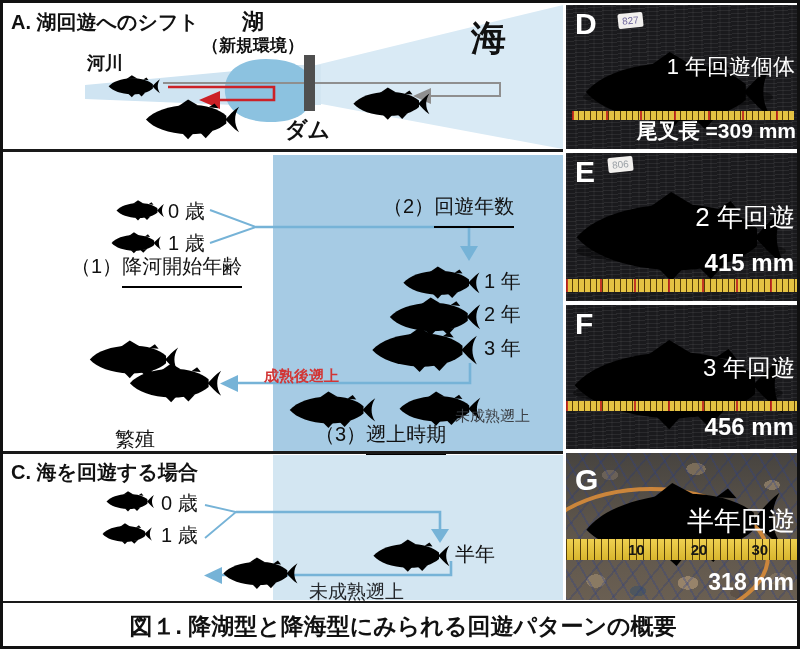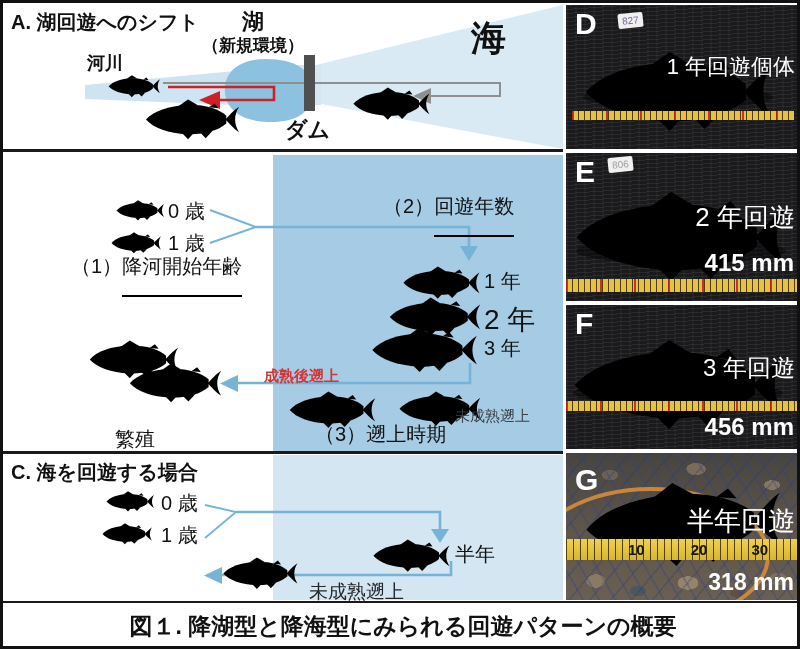--- a/index.html
+++ b/index.html
@@ -4,21 +4,21 @@
 <style>
   html,body{margin:0;padding:0;background:#fff;}
   #fig{
     position:relative; width:800px; height:649px;
     box-sizing:border-box; border:3px solid #111; background:#fff;
     font-family:"Liberation Sans","DejaVu Sans",sans-serif; color:#111;
     overflow:hidden;
   }
   .abs{position:absolute;}
   .b{font-weight:700;}
-  .ul{border-bottom:2.5px solid #000; padding-bottom:18px;}
+  .ul{border-bottom:2.5px solid #000; padding-bottom:9px;}
   .divider{position:absolute; background:#1a1a1a;}
   
   .blockB{position:absolute; left:270px; top:152px; width:290px; height:296px; background:#a6cbe4;}
   .blockC{position:absolute; left:270px; top:452px; width:290px; height:145px; background:#d3e6f2;}
   svg.lay{position:absolute; left:0; overflow:visible;}
   .parr-dark{--cb:#6a7076; --cf:#b4a45c; --cm:rgba(25,30,36,.45);}
   .parr-light{--cb:#c3c6c9; --cf:#cfc394; --cm:rgba(120,125,130,.35);}
   .lake-gray{--cb:#8f969c; --cf:#202328; --csp:rgba(10,10,12,.45);}
   .sea-dark{--cb:#565e66; --cf:#14161a; --csp:rgba(0,0,0,.5);}
   .pinkfish{--cb:#df958b; --cf:#1b1b1b; --cs:#201a18;}
@@ -165,21 +165,21 @@
     </svg>
     <div class="abs" style="left:165px;top:47px;font-size:20px;">0 歳</div>
     <div class="abs" style="left:165px;top:79px;font-size:20px;">1 歳</div>
     <div class="abs" style="left:68px;top:102px;font-size:20px;">
       <span>（1）</span><span class="ul">降河開始年齢</span>
     </div>
     <div class="abs" style="left:380px;top:42px;font-size:20px;">
       <span>（2）</span><span class="ul">回遊年数</span>
     </div>
     <div class="abs" style="left:481px;top:117px;font-size:20px;">1 年</div>
-    <div class="abs" style="left:481px;top:150px;font-size:28px;">2 年</div>
+    <div class="abs" style="left:481px;top:150px;font-size:20px;">2 年</div>
     <div class="abs" style="left:481px;top:184px;font-size:20px;">3 年</div>
     <div class="abs" style="left:261px;top:216px;font-size:15px;color:#d23535;font-weight:700;">成熟後遡上</div>
     <div class="abs" style="left:112px;top:242px;font-size:20px;margin-top:33px;">繁殖</div>
     <div class="abs" style="left:452px;top:256px;font-size:15px;color:#3c4046;">未成熟遡上</div>
     <div class="abs" style="left:312px;top:270px;font-size:20px;">
       <span>（3）</span><span class="ul">遡上時期</span>
     </div>
   </div>
 
   <div class="blockC"></div>
@@ -224,20 +224,21 @@
       <ellipse cx="112" cy="92" rx="95" ry="12" fill="rgba(0,0,0,.4)"></ellipse>
       <g class="fish" style="--cb:#8a7a64; --cf:#4e4436; --csp:rgba(255,255,255,.2);" transform="translate(14,46) scale(1.95)">
         <use href="#fsh"></use>
           <use href="#sp"></use>
       </g>
     </svg>
     <div class="tape" style="left:6px;top:106px;width:222px;height:9px;"></div>
     <div class="ph-letter">D</div>
     <div class="ph-tag" style="left:52px;top:8px;">827</div>
     <div class="ph-label" style="font-size:22px;">1 年回遊個体</div>
+    <div class="ph-measure" style="right:4px;bottom:4px;font-size:21px;">尾叉長 =309 mm</div>
   </div>
 
   <div class="photo" style="top:150px;height:148px;">
     <div class="ph-tex"></div>
     <svg class="lay" style="top:0" width="234" height="148">
       <ellipse cx="115" cy="98" rx="105" ry="13" fill="rgba(0,0,0,.4)"></ellipse>
       <g class="fish" style="--cb:#7c6a48; --cf:#3e3626; --ct:#c2702e; --csp:rgba(255,255,255,.22);" transform="translate(4,38) scale(2.2)">
         <use href="#fsh"></use>
           <use href="#sp"></use>
       </g>

